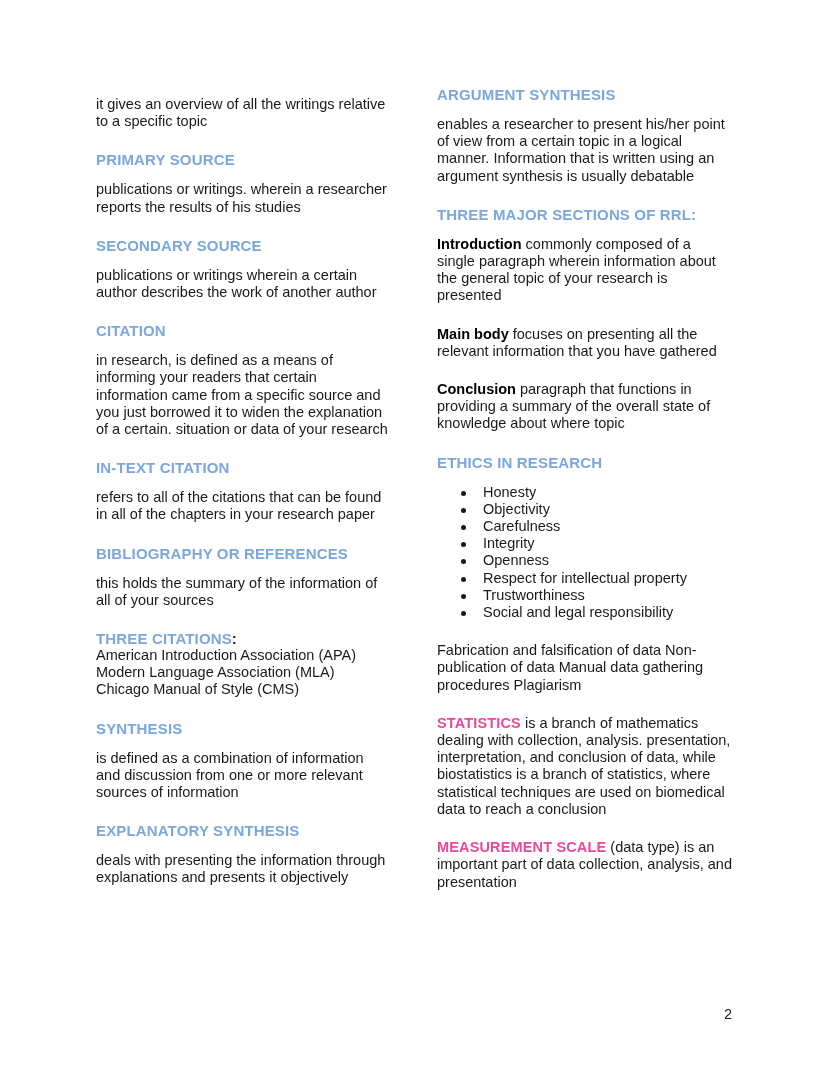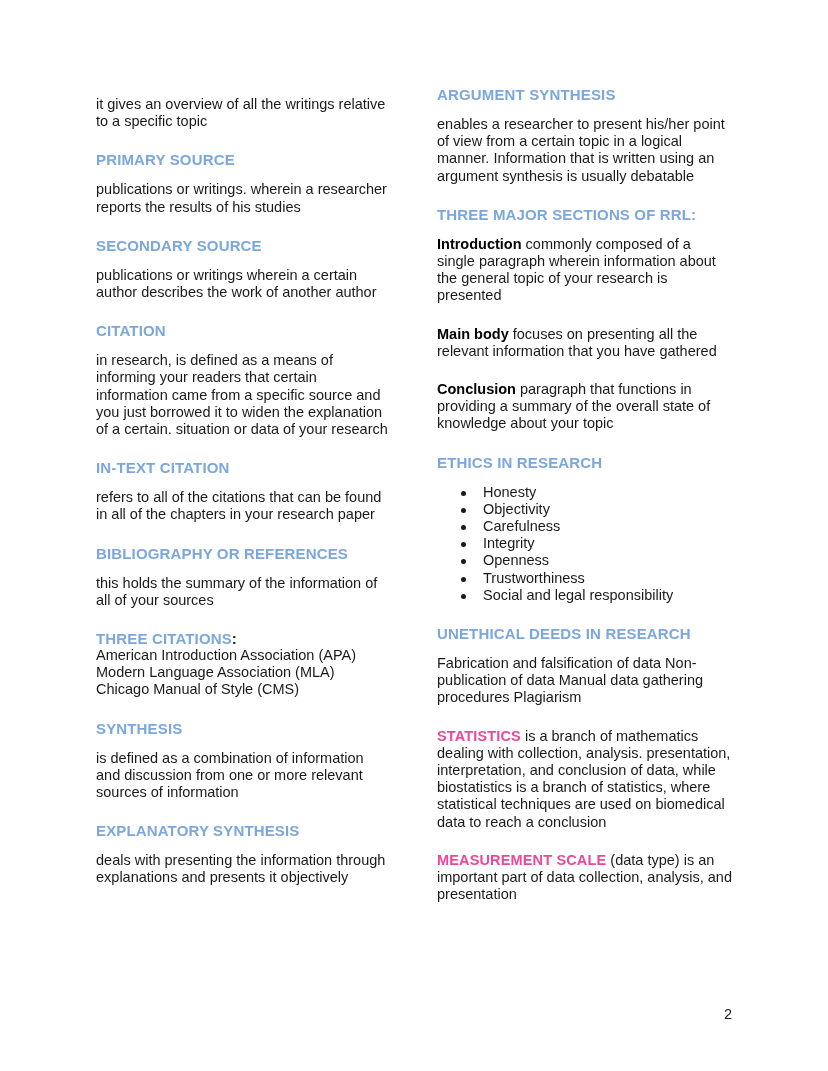--- a/index.html
+++ b/index.html
@@ -158,35 +158,35 @@
 
       <h2 class="heading">ARGUMENT SYNTHESIS</h2>
       <p class="para">enables a researcher to present his/her point of view from a certain topic in a logical manner. Information that is written using an argument synthesis is usually debatable</p>
 
       <h2 class="heading">THREE MAJOR SECTIONS OF RRL:</h2>
 
       <p class="para"><b>Introduction</b><span> commonly composed of a single paragraph wherein information about the general topic of your research is presented</span></p>
 
       <p class="para"><b>Main body</b><span> focuses on presenting all the relevant information that you have gathered</span></p>
 
-      <p class="para"><b>Conclusion</b><span> paragraph that functions in providing a summary of the overall state of knowledge about your topic</span></p>
+      <p class="para"><b>Conclusion</b><span> paragraph that functions in providing a summary of the overall state of knowledge about where topic</span></p>
 
       <h2 class="heading">ETHICS IN RESEARCH</h2>
 
       <ul class="bullets">
         <li><span class="dot"></span><span>Honesty</span></li>
         <li><span class="dot"></span><span>Objectivity</span></li>
         <li><span class="dot"></span><span>Carefulness</span></li>
         <li><span class="dot"></span><span>Integrity</span></li>
         <li><span class="dot"></span><span>Openness</span></li>
+        <li><span class="dot"></span><span>Respect for intellectual property</span></li>
         <li><span class="dot"></span><span>Trustworthiness</span></li>
         <li><span class="dot"></span><span>Social and legal responsibility</span></li>
       </ul>
 
-      <h2 class="heading">UNETHICAL DEEDS IN RESEARCH</h2>
       <p class="para">Fabrication and falsification of data Non-publication of data Manual data gathering procedures Plagiarism</p>
 
       <p class="para"><span class="inline-heading">STATISTICS</span><span> is a branch of mathematics dealing with collection, analysis. presentation, interpretation, and conclusion of data, while biostatistics is a branch of statistics, where statistical techniques are used on biomedical data to reach a conclusion</span></p>
 
       <p class="para nospace-after"><span class="inline-heading">MEASUREMENT SCALE</span><span> (data type) is an important part of data collection, analysis, and presentation</span></p>
 
     </div>
 
   </div>
 

